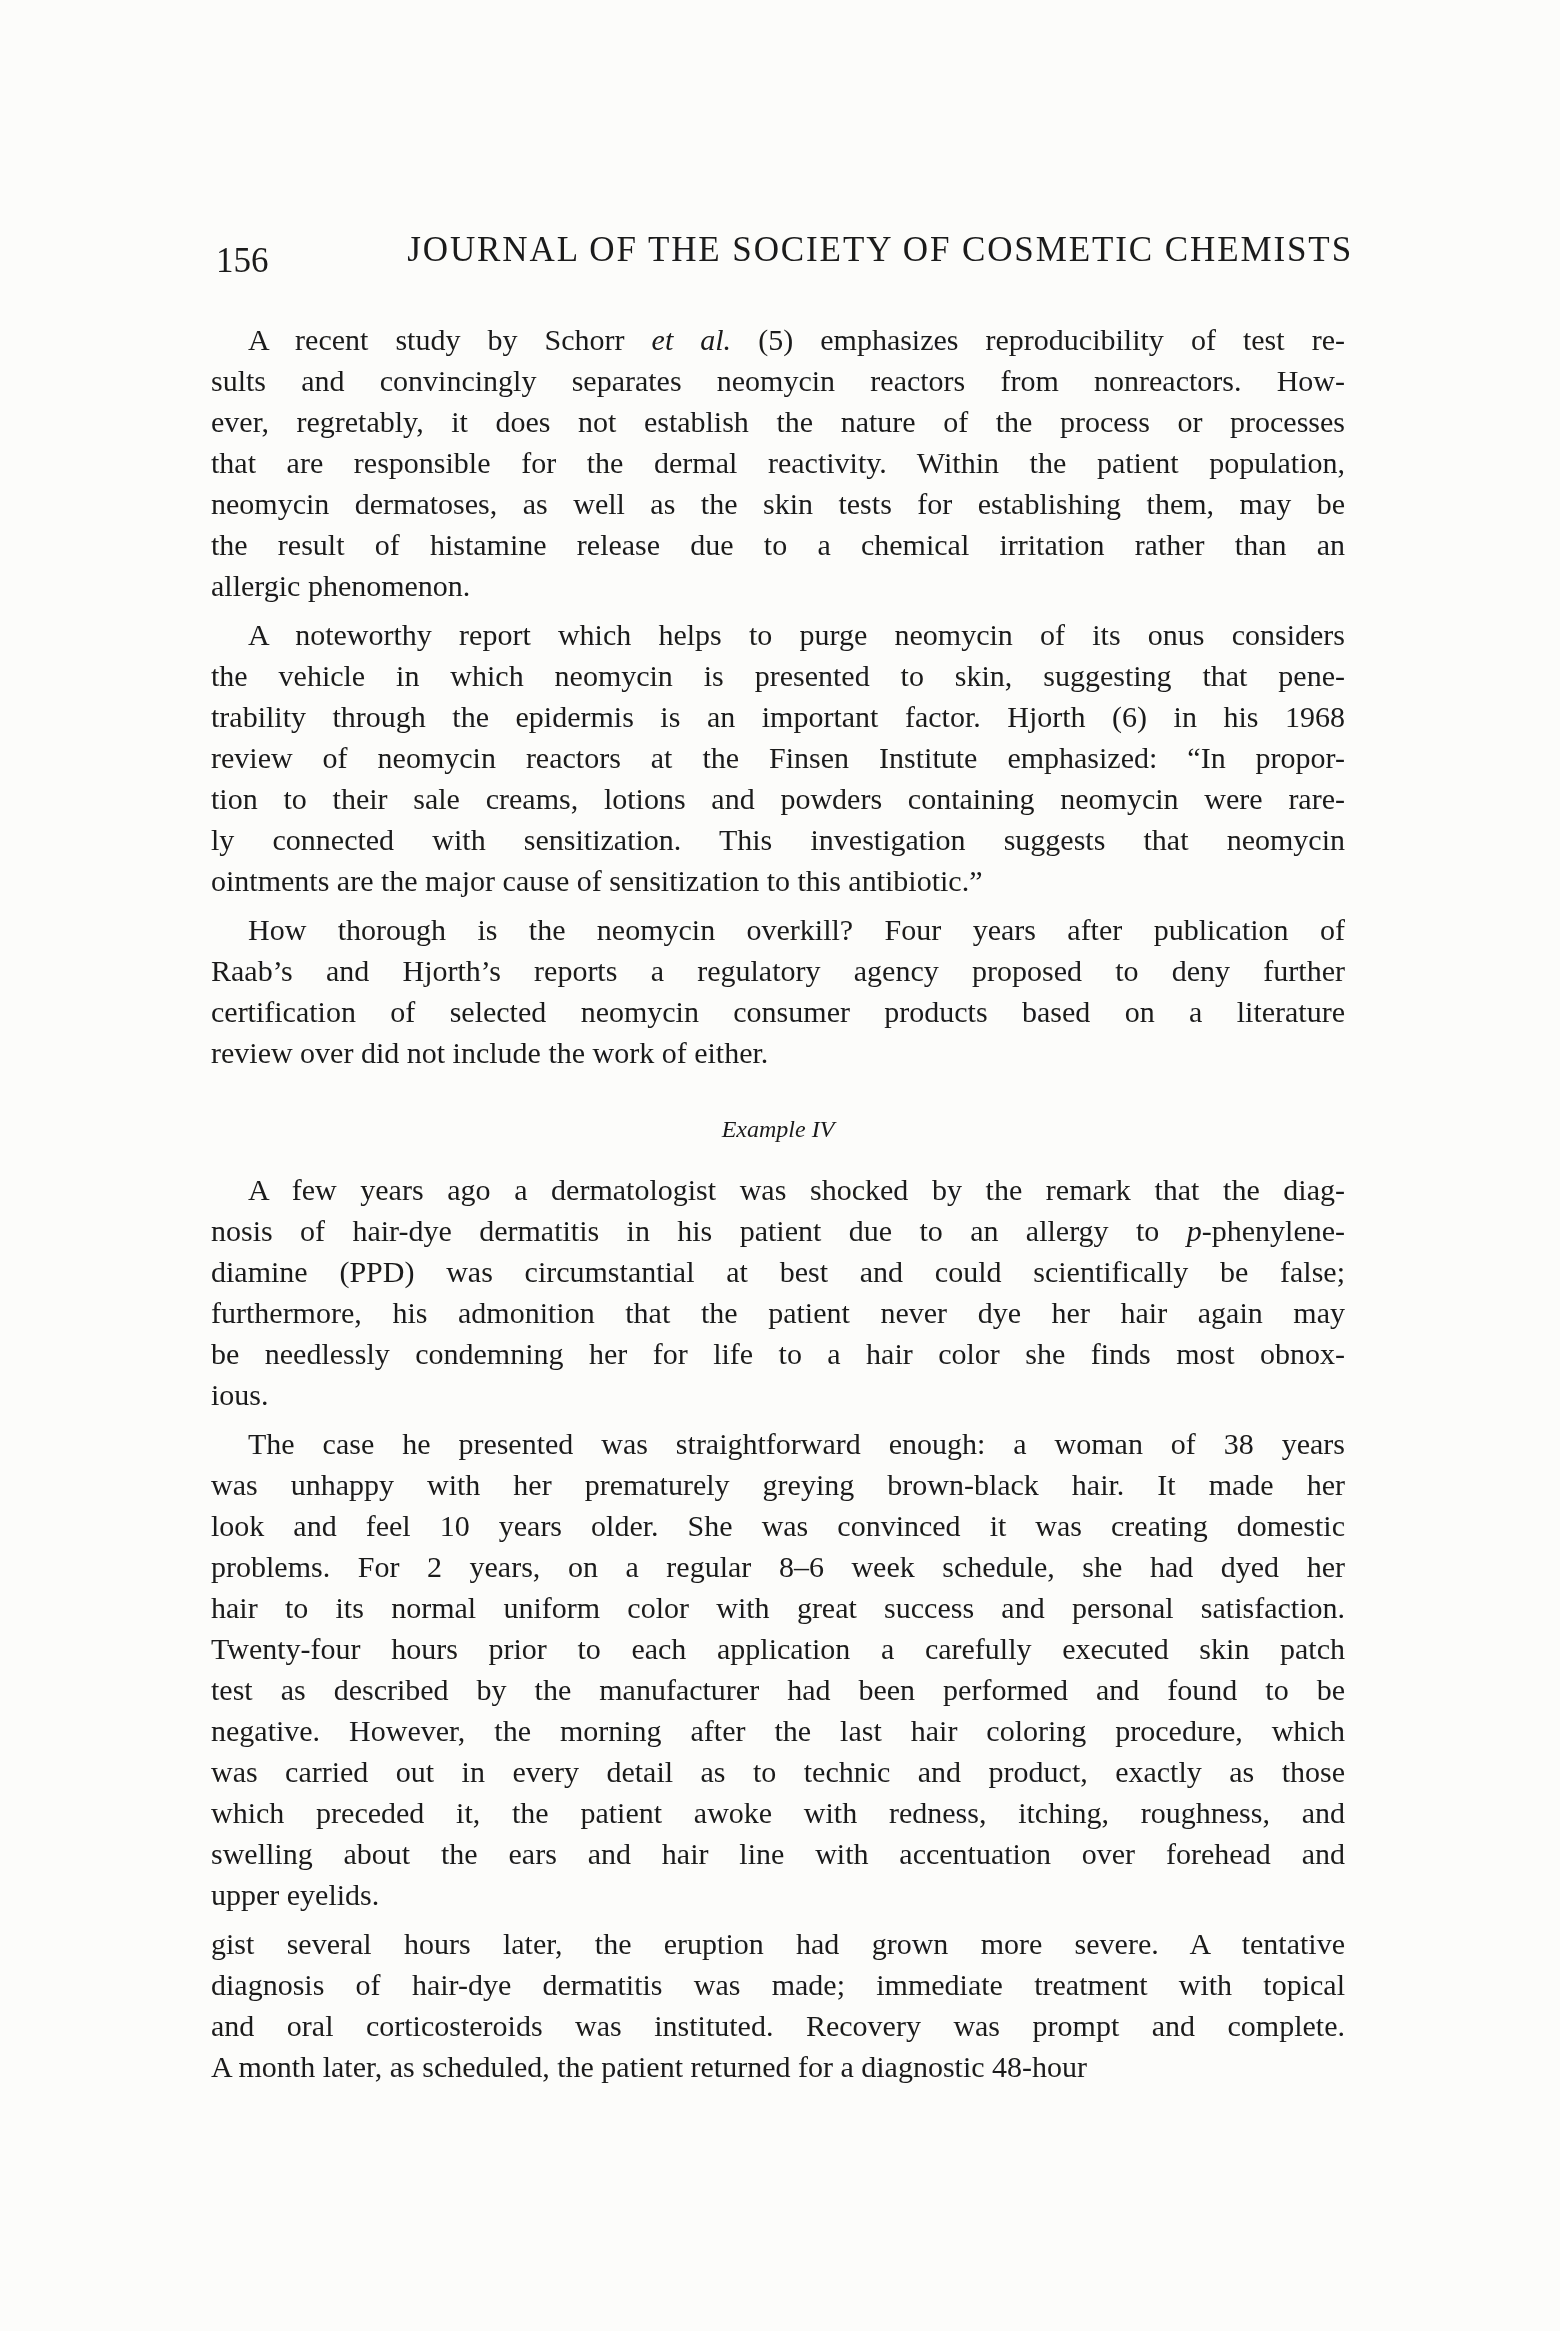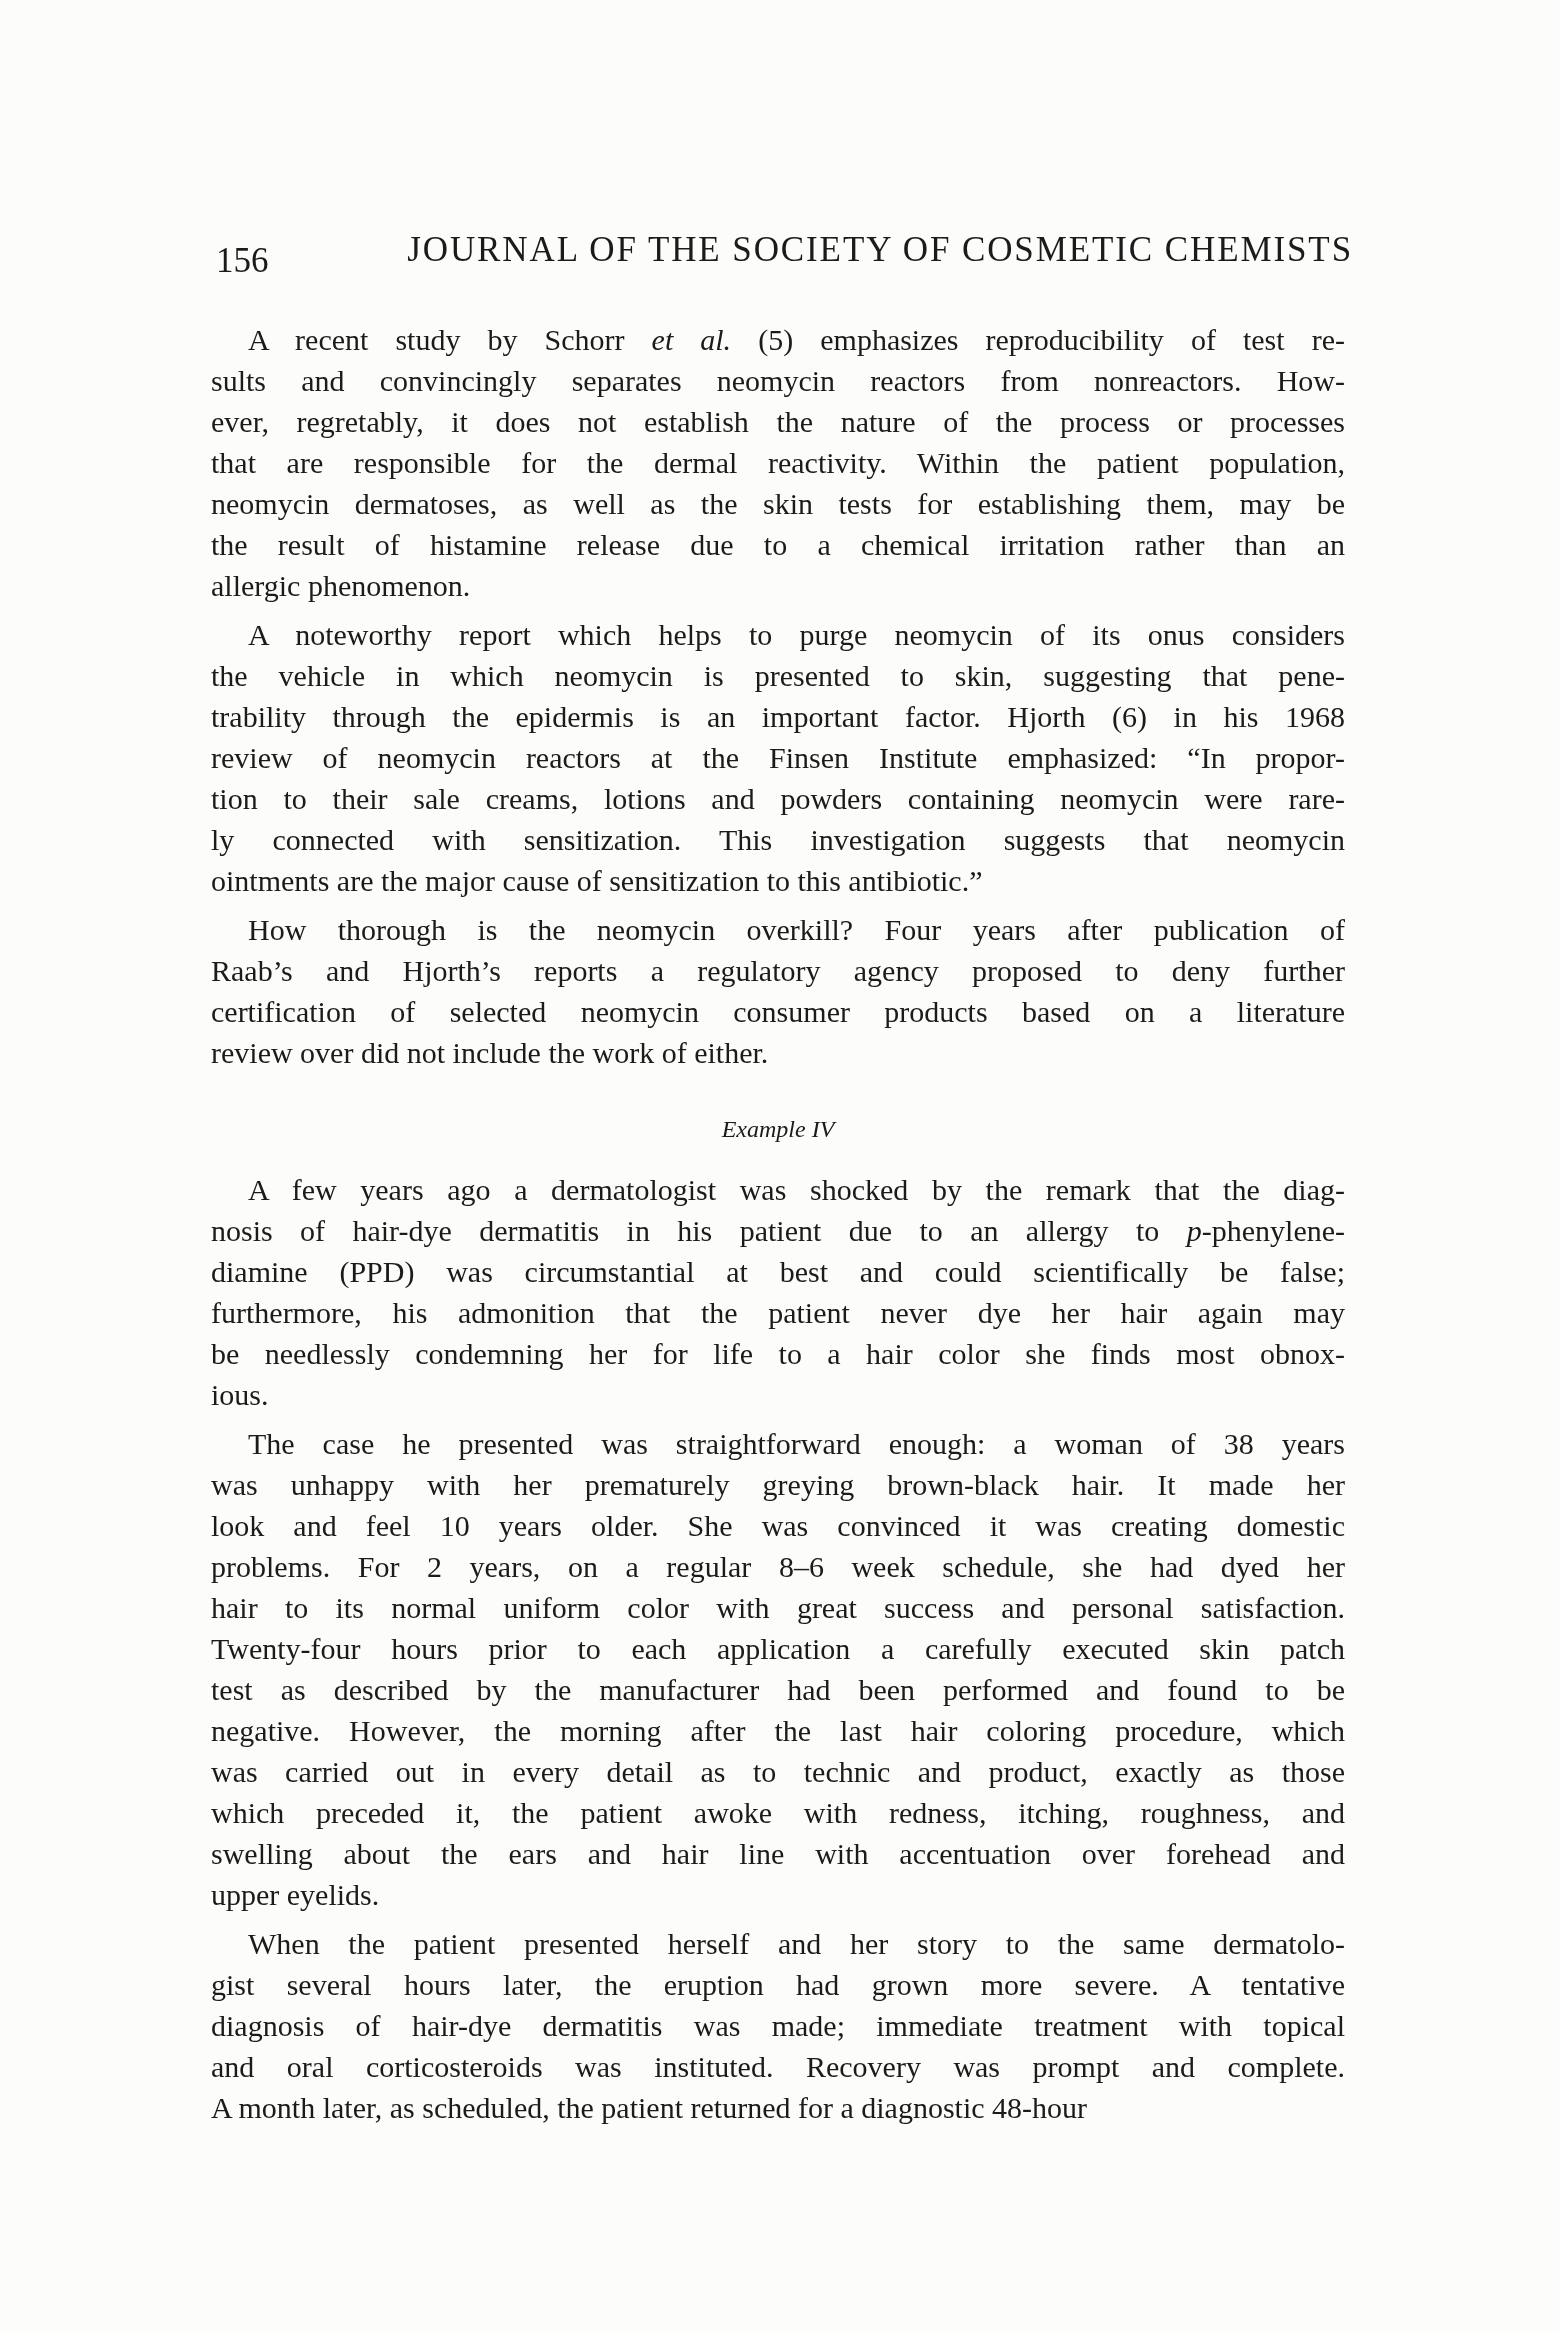--- a/index.html
+++ b/index.html
@@ -110,21 +110,20 @@
         <div class="line jfull">hair to its normal uniform color with great success and personal satisfaction.</div>
         <div class="line jfull">Twenty-four hours prior to each application a carefully executed skin patch</div>
         <div class="line jfull">test as described by the manufacturer had been performed and found to be</div>
         <div class="line jfull">negative. However, the morning after the last hair coloring procedure, which</div>
         <div class="line jfull">was carried out in every detail as to technic and product, exactly as those</div>
         <div class="line jfull">which preceded it, the patient awoke with redness, itching, roughness, and</div>
         <div class="line jfull">swelling about the ears and hair line with accentuation over forehead and</div>
         <div class="line">upper eyelids.</div>
       </div>
       <div class="para">
-        <div class="line first jfull">When the patient presented herself and her story to the same dermatolo-</div>
         <div class="line jfull">gist several hours later, the eruption had grown more severe. A tentative</div>
         <div class="line jfull">diagnosis of hair-dye dermatitis was made; immediate treatment with topical</div>
         <div class="line jfull">and oral corticosteroids was instituted. Recovery was prompt and complete.</div>
         <div class="line">A month later, as scheduled, the patient returned for a diagnostic 48-hour</div>
       </div>
     </div>
 </div>
 
 
 </body></html>

